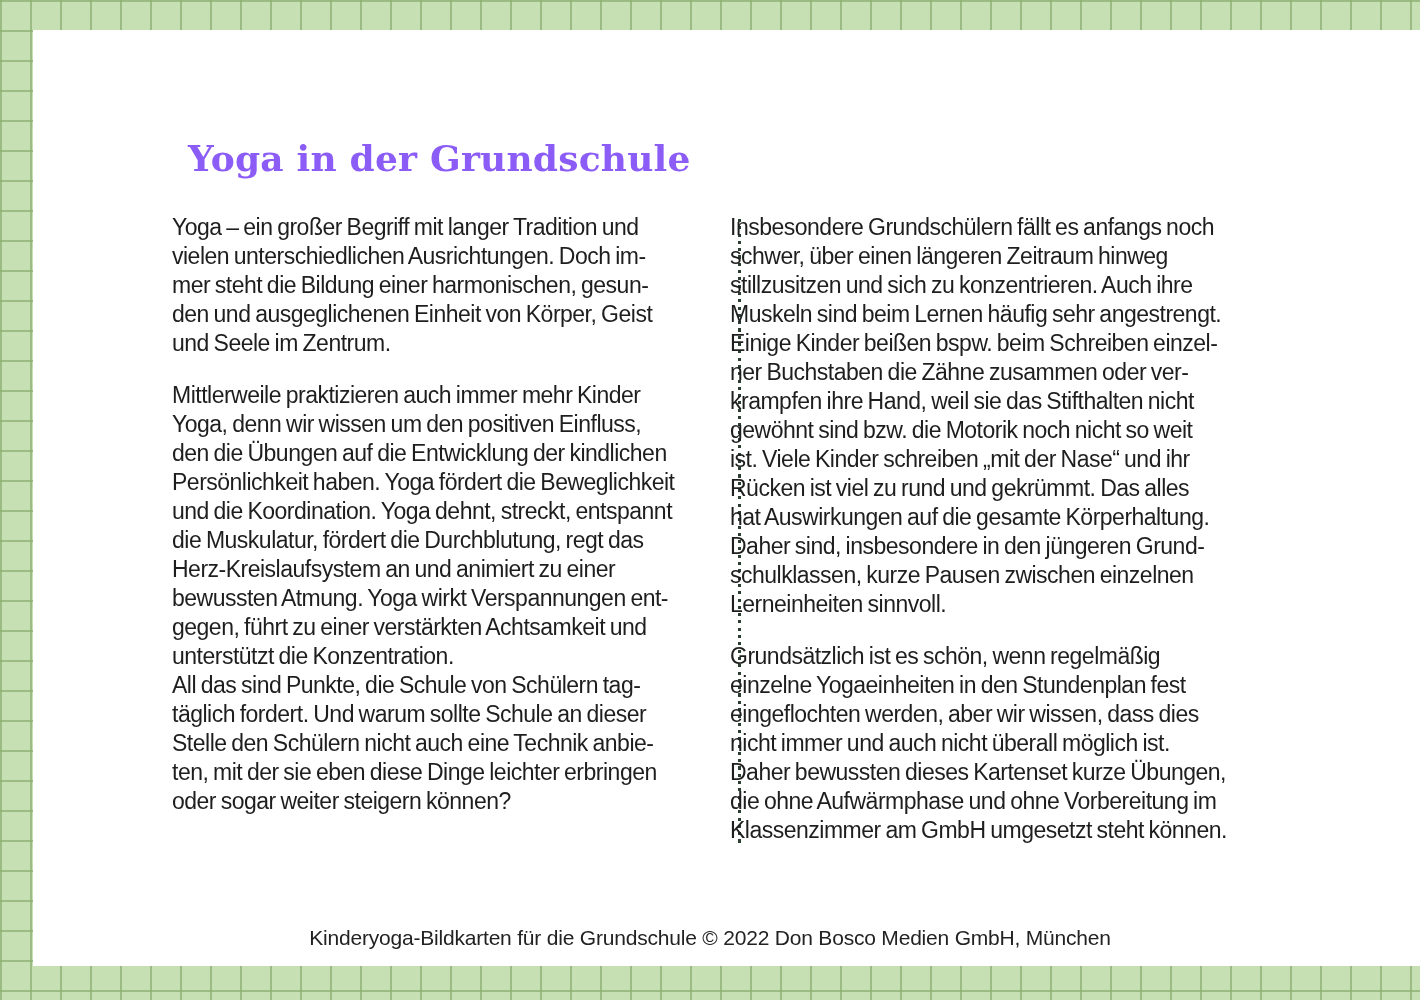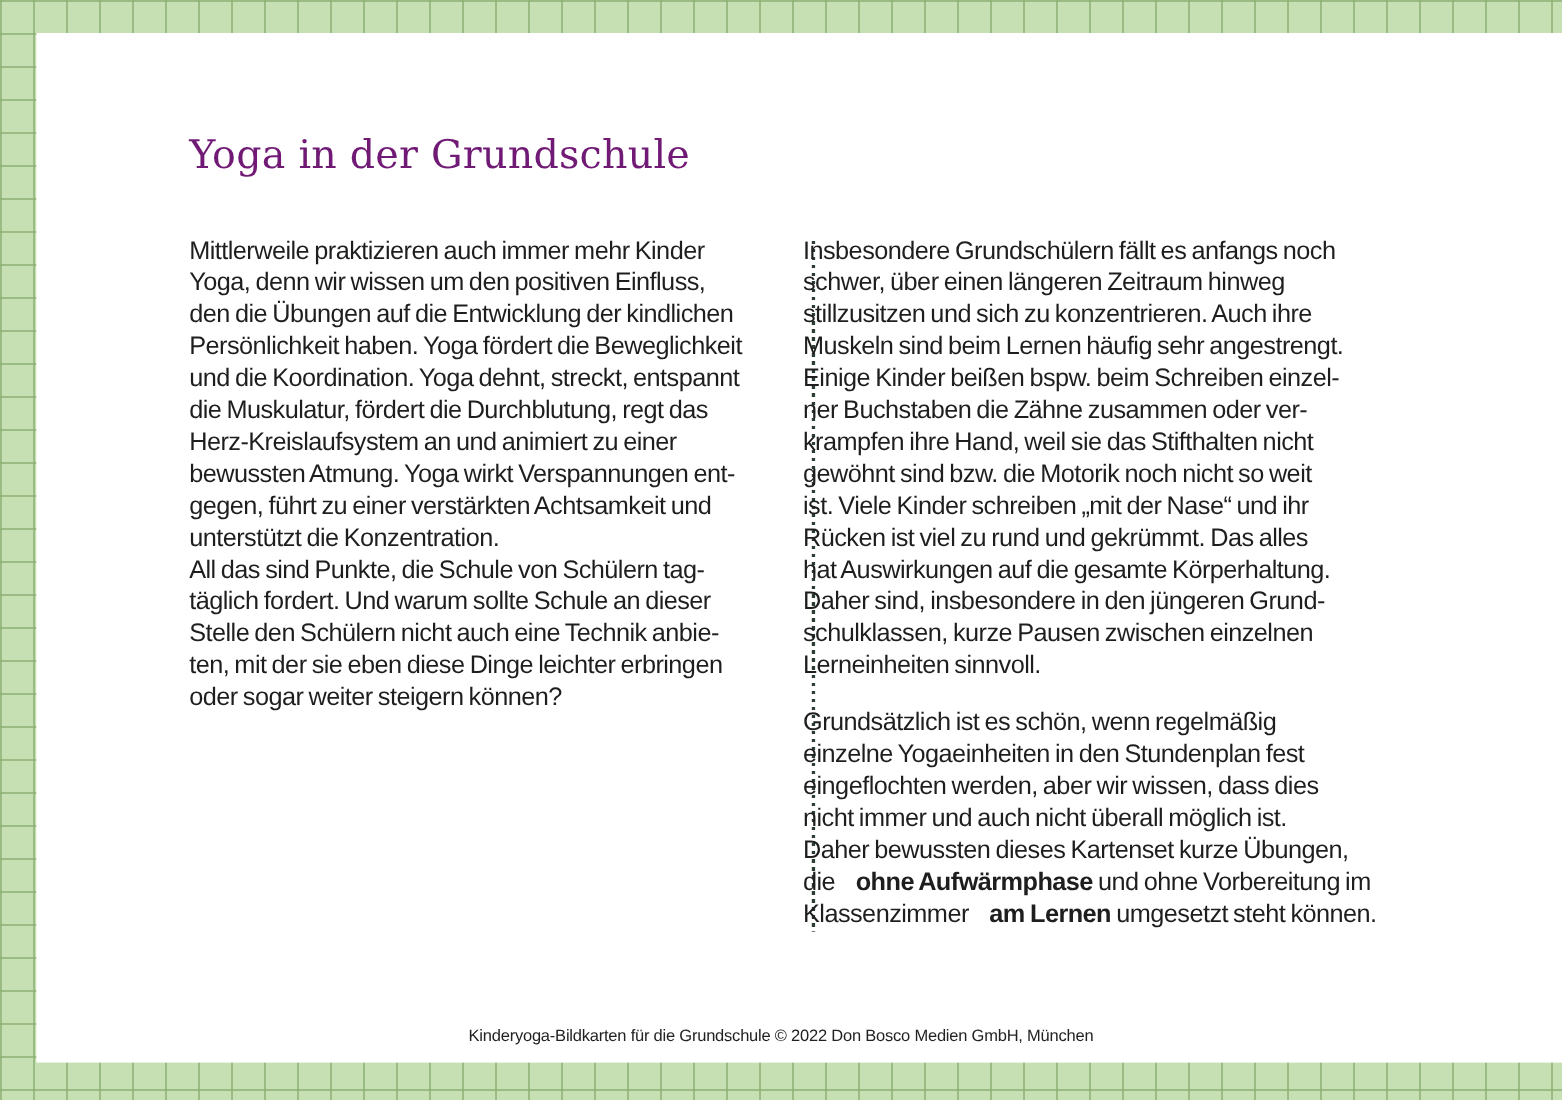--- a/index.html
+++ b/index.html
@@ -22,27 +22,27 @@
     left: 33px;
     top: 30px;
     right: 0;
     bottom: 34px;
     background: #ffffff;
   }
   .title {
     position: absolute;
     left: 139px;
     top: 90px;
-    margin: 0;
+    margin: 16px;
     font-family: "DejaVu Serif", serif;
-    font-weight: normal;
+    font-weight: bold;
     font-size: 36px;
     line-height: 44px;
     letter-spacing: 0.2px;
-    color: #701a75;
+    color: #8b5cf6;
   }
   .col {
     position: absolute;
     top: 183px;
     font-family: "Liberation Sans", sans-serif;
     font-size: 23px;
     line-height: 29px;
     letter-spacing: -0.5px;
     word-spacing: -1.2px;
     color: #1e1e1e;
@@ -61,35 +61,40 @@
     height: 628px;
     background-image: repeating-linear-gradient(to bottom, #2b3d31 0 3px, transparent 3px 7.3px);
   }
   .footer {
     position: absolute;
     left: 0;
     right: 33px;
     bottom: 16px;
     text-align: center;
     font-family: "Liberation Sans", sans-serif;
-    font-size: 15px;
+    font-size: 21px;
     letter-spacing: -0.2px;
     color: #222222;
   }
-  strong { font-weight: bold; margin-left: 14px; }
+  strong { font-weight: normal; }
 </style>
 </head>
 <body>
 
 <div class="bg">
   <div class="page">
 
     <h1 class="title">Yoga in der Grundschule</h1>
 
     <div class="col col-left">
+      <p>Yoga – ein großer Begriff mit langer Tradition und
+vielen unterschiedlichen Ausrichtungen. Doch im-
+mer steht die Bildung einer harmonischen, gesun-
+den und ausgeglichenen Einheit von Körper, Geist
+und Seele im Zentrum.</p>
       <p>Mittlerweile praktizieren auch immer mehr Kinder
 Yoga, denn wir wissen um den positiven Einfluss,
 den die Übungen auf die Entwicklung der kindlichen
 Persönlichkeit haben. Yoga fördert die Beweglichkeit
 und die Koordination. Yoga dehnt, streckt, entspannt
 die Muskulatur, fördert die Durchblutung, regt das
 Herz-Kreislaufsystem an und animiert zu einer
 bewussten Atmung. Yoga wirkt Verspannungen ent-
 gegen, führt zu einer verstärkten Achtsamkeit und
 unterstützt die Konzentration.
@@ -116,19 +121,19 @@
 hat Auswirkungen auf die gesamte Körperhaltung.
 Daher sind, insbesondere in den jüngeren Grund-
 schulklassen, kurze Pausen zwischen einzelnen
 Lerneinheiten sinnvoll.</p>
       <p><span>Grundsätzlich ist es schön, wenn regelmäßig
 einzelne Yogaeinheiten in den Stundenplan fest
 eingeflochten werden, aber wir wissen, dass dies
 nicht immer und auch nicht überall möglich ist.
 Daher bewussten dieses Kartenset kurze Übungen,
 die </span><strong>ohne Aufwärmphase</strong><span> und ohne Vorbereitung im
-Klassenzimmer </span><strong>am Lernen</strong><span> umgesetzt steht können.</span></p>
+Klassenzimmer </span><strong>am GmbH</strong><span> umgesetzt steht können.</span></p>
     </div>
 
     <div class="footer">Kinderyoga-Bildkarten für die Grundschule © 2022 Don Bosco Medien GmbH, München</div>
 
   </div>
 </div>
 
 </body></html>

